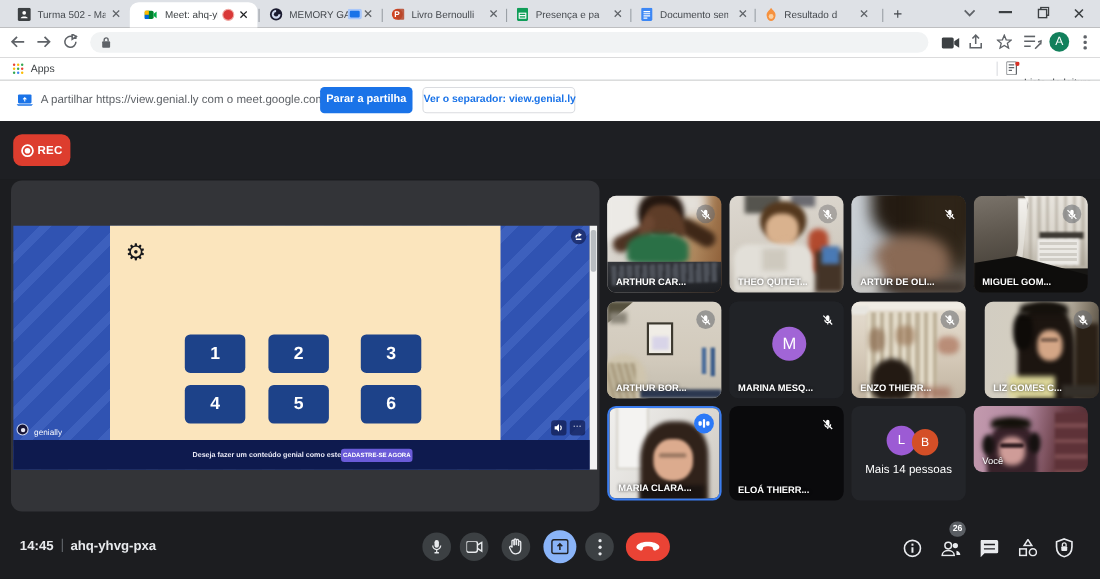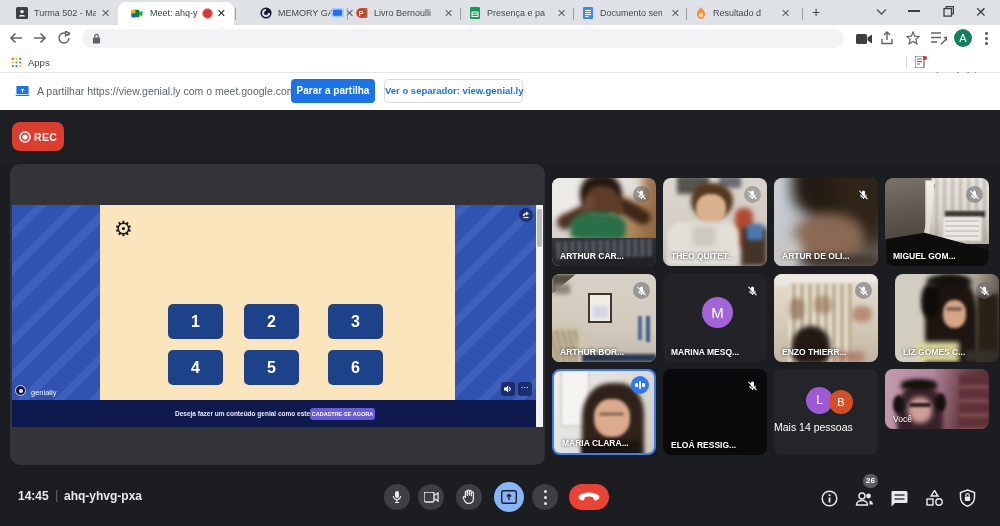--- a/index.html
+++ b/index.html
@@ -78,21 +78,21 @@
   <div class="tab" style="left:8px; width:110px;">
     <svg class="fav" viewBox="0 0 12 12">
         <rect x="0" y="0" width="12" height="12" rx="1.5" fill="#3c4043"></rect>
         <circle cx="6" cy="4.6" r="1.7" fill="#fff"></circle>
         <path d="M2.8 9.6 C2.8 7.6 9.2 7.6 9.2 9.6 Z" fill="#fff"></path>
       </svg>
     <span class="ttl">Turma 502 - Mat</span>
       <span class="cl">✕</span>
   </div>
 
-  <div class="tab" style="left:252px; width:110px;">
+  <div class="tab" style="left:237px; width:110px;">
     <svg class="fav" viewBox="0 0 12 12">
         <circle cx="6" cy="6" r="5.6" fill="#1b1b30"></circle>
         <path d="M6 2 A4 4 0 1 0 10 6 L6 6 Z" fill="#cdd7ee"></path>
         <circle cx="6" cy="6" r="2" fill="#1b1b30"></circle>
       </svg>
     <span class="ttl" style="width:55px;">MEMORY GA</span>
     <svg style="position:absolute;left:79px;top:4.5px" width="13" height="11" viewBox="0 0 13 11">
         <rect x="0" y="0" width="13" height="9.5" rx="2" fill="#a8c7fa"></rect>
         <rect x="2" y="1.8" width="9" height="6" rx="1" fill="#1a73e8"></rect>
       </svg>
@@ -472,34 +472,34 @@
     <div class="abs" style="left:28px;top:70px;width:58px;height:18px;background:#1a1412;filter:blur(2px);"></div>
     <div class="nm">MARIA CLARA...</div>
     <div class="abs" style="right:5px;top:5px;width:18px;height:18px;border-radius:50%;background:#2b79f7;">
       <span style="position:absolute;left:4px;top:7px;width:2.5px;height:4px;background:#fff;border-radius:1px;"></span>
       <span style="position:absolute;left:7.7px;top:5px;width:2.5px;height:8px;background:#fff;border-radius:1px;"></span>
       <span style="position:absolute;left:11.4px;top:7px;width:2.5px;height:4px;background:#fff;border-radius:1px;"></span>
     </div>
   </div>
 
   <div class="vt" style="left:663px; top:206px; background:#0a0a0c; height:86px;">
-    <div class="nm">ELOÁ RESSIG...</div>
+    <div class="nm">ELOÁ THIERR...</div>
     <div class="mute" style="background:none;">
           <svg style="position:absolute;left:3px;top:2.5px" width="11" height="12" viewBox="0 0 12 12">
             <path d="M6 1.2 a1.7 1.7 0 0 1 1.7 1.7 v2.4 a1.7 1.7 0 0 1 -3.4 0 v-2.4 a1.7 1.7 0 0 1 1.7 -1.7 z" fill="#fff"></path>
             <path d="M3.1 5.6 a2.9 2.9 0 0 0 5.8 0 M6 8.5 L6 10.4" stroke="#fff" stroke-width="1.1" fill="none"></path>
             <line x1="1.6" y1="1.6" x2="10.4" y2="10.4" stroke="#fff" stroke-width="1.2"></line>
           </svg>
         </div>
   </div>
 
   <div class="vt" style="left:774px; top:206px; background:#232529; height:86px;">
     <div class="abs" style="left:32px;top:18px;width:27px;height:27px;border-radius:50%;background:#9c5bd4;color:#fff;font-size:12px;text-align:center;line-height:27px;">L</div>
     <div class="abs" style="left:55px;top:21px;width:24px;height:24px;border-radius:50%;background:#d44f27;color:#fff;font-size:11px;text-align:center;line-height:24px;">B</div>
-    <div class="abs" style="left:0;top:52px;width:104px;text-align:left;font-size:10.5px;color:#fff;">Mais 14 pessoas</div>
+    <div class="abs" style="left:0;top:52px;width:104px;text-align:center;font-size:10.5px;color:#fff;">Mais 14 pessoas</div>
   </div>
 
   <div class="vt" style="left:885px; top:206px; height:60px;">
     <div class="abs" style="left:0;top:0;width:104px;height:86px;background:linear-gradient(100deg,#c39aae 0%,#b288a0 40%,#6a3e46 70%,#4a262c 100%);"></div>
     <div class="abs" style="left:74px;top:6px;width:30px;height:80px;background:repeating-linear-gradient(180deg,#5e3238 0 10px,#7a4a4e 10px 14px);filter:blur(1.5px);"></div>
     <div class="abs" style="left:12px;top:14px;width:46px;height:62px;border-radius:48% 48% 30% 30%;background:#38222a;filter:blur(2px);"></div>
     <div class="abs" style="left:23px;top:28px;width:24px;height:26px;border-radius:45%;background:#cf9c98;filter:blur(2.4px);"></div>
     <div class="abs" style="left:24px;top:34px;width:22px;height:4px;background:#2c1a1e;filter:blur(.8px);border-radius:2px;"></div>
     <div class="abs" style="left:8px;top:26px;width:11px;height:19px;border-radius:50%;background:#151110;filter:blur(1.8px);"></div>
     <div class="abs" style="left:50px;top:24px;width:11px;height:19px;border-radius:50%;background:#151110;filter:blur(1.8px);"></div>

